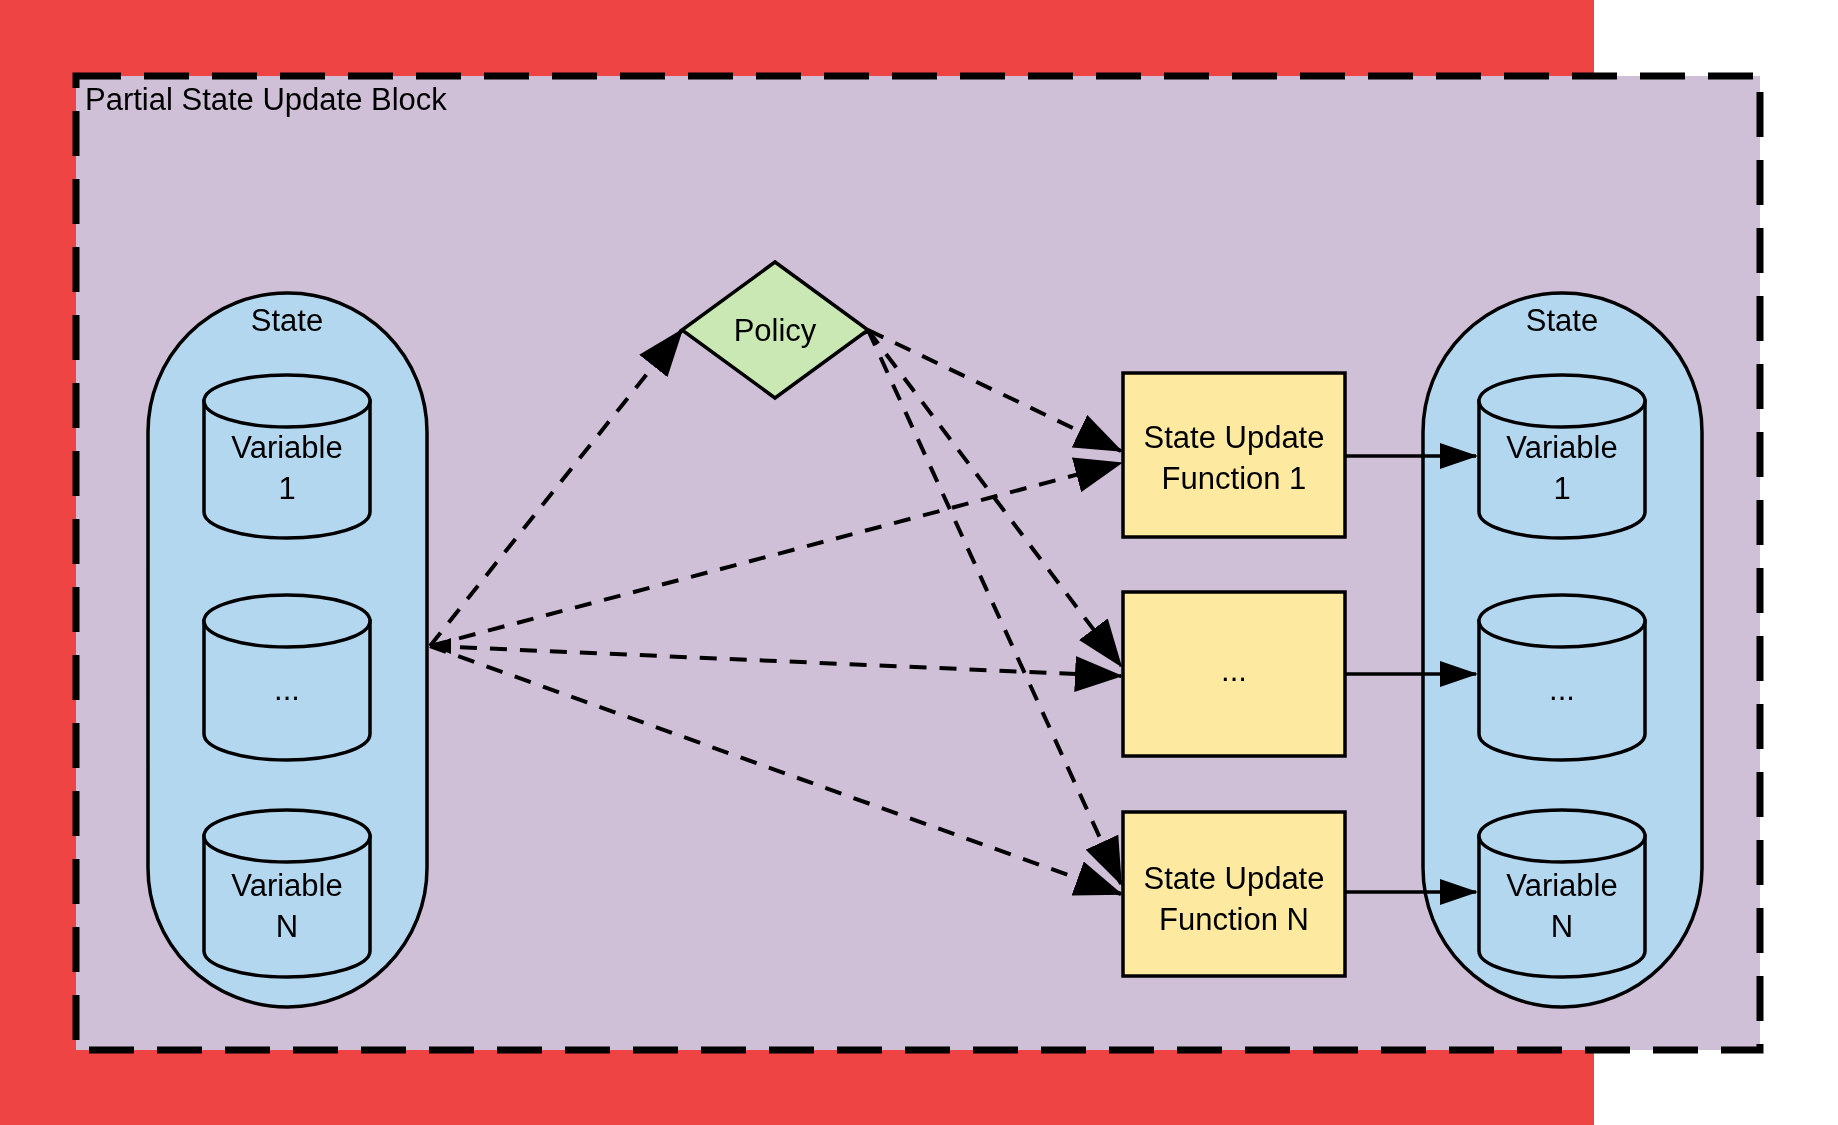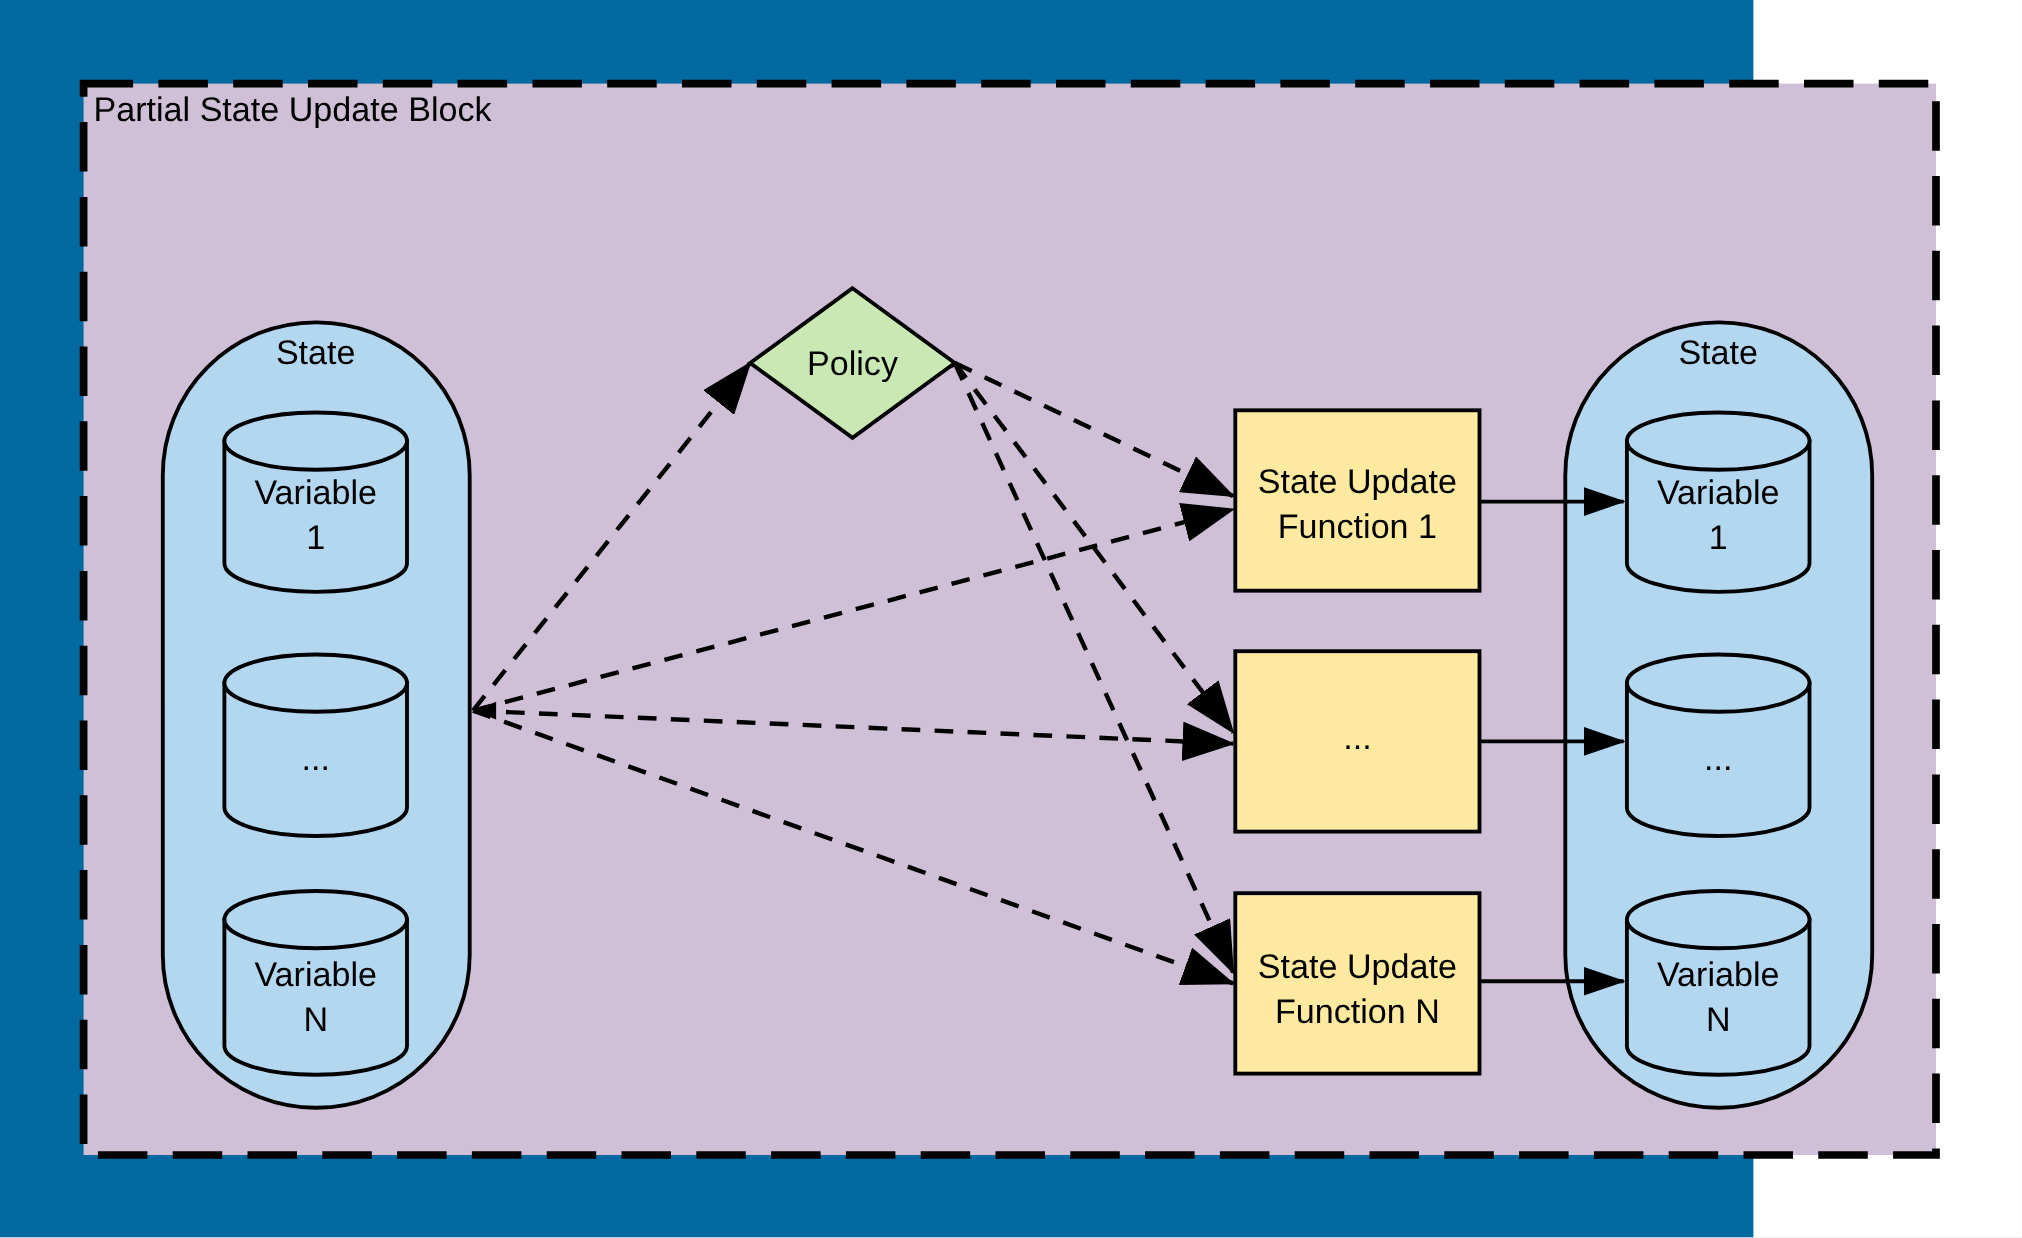--- a/index.html
+++ b/index.html
@@ -1,16 +1,16 @@
 <!DOCTYPE html>
 <html><head>
 <meta charset="utf-8">
 <style>
   html,body{margin:0;padding:0;background:#ffffff;}
-  .canvas-wrap{width:1594px;height:1125px;position:relative;background:#0369a1;}
+  .canvas-wrap{width:1594px;height:1125px;position:relative;background:#ef4444;}
   svg{display:block;}
   text{
     font-family:"Liberation Sans", sans-serif;
     fill:#000000;
   }
   .node-label{font-size:31px;}
   .title-label{font-size:31px;}
 </style>
 </head>
 <body>

